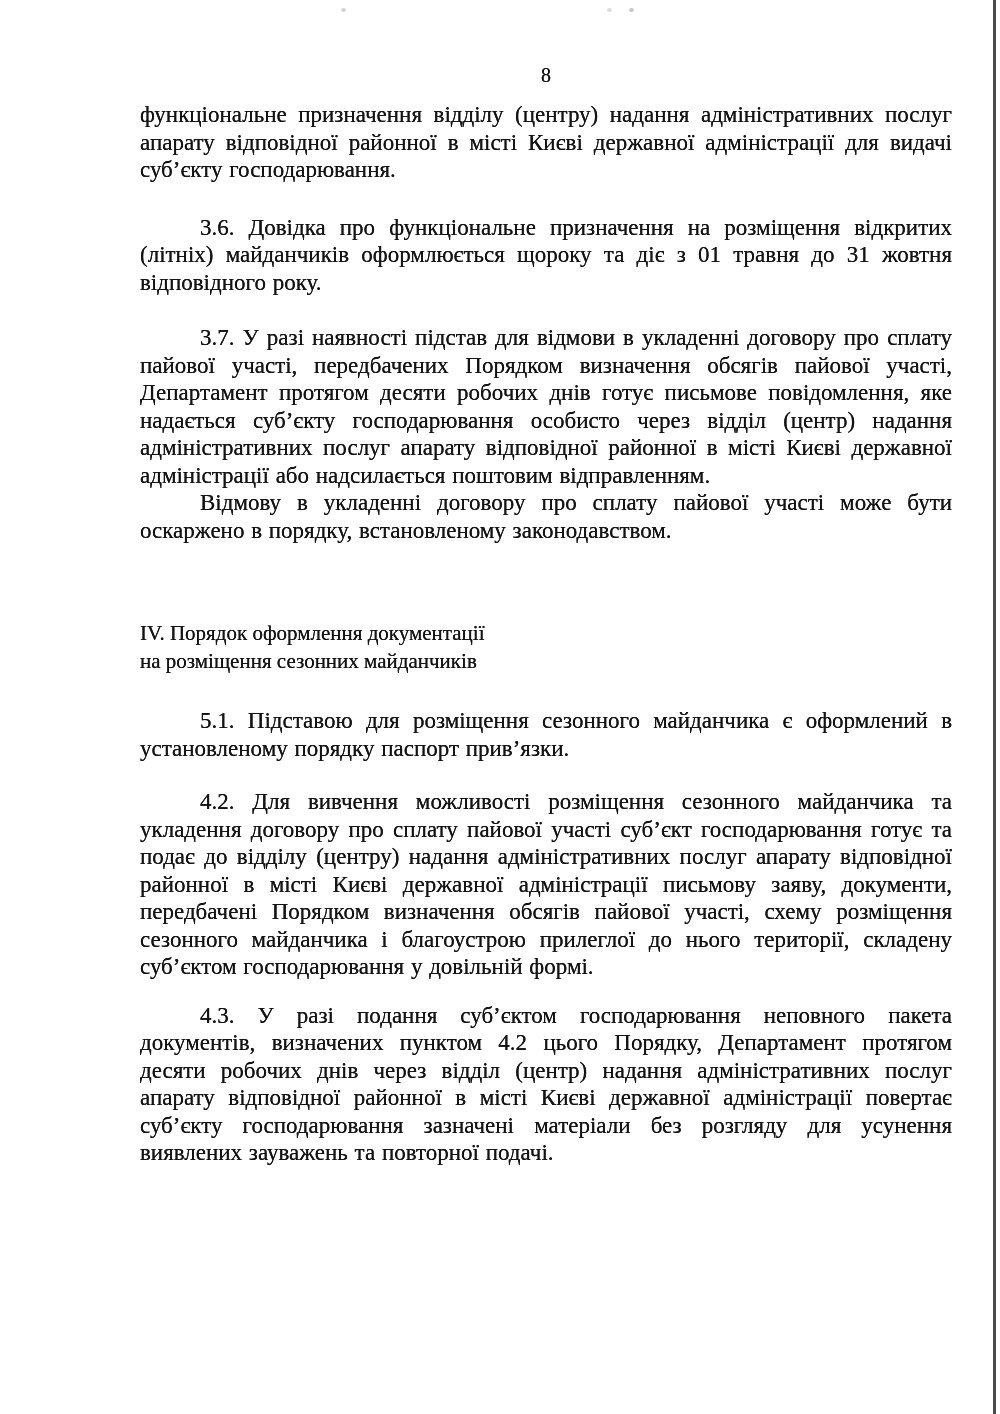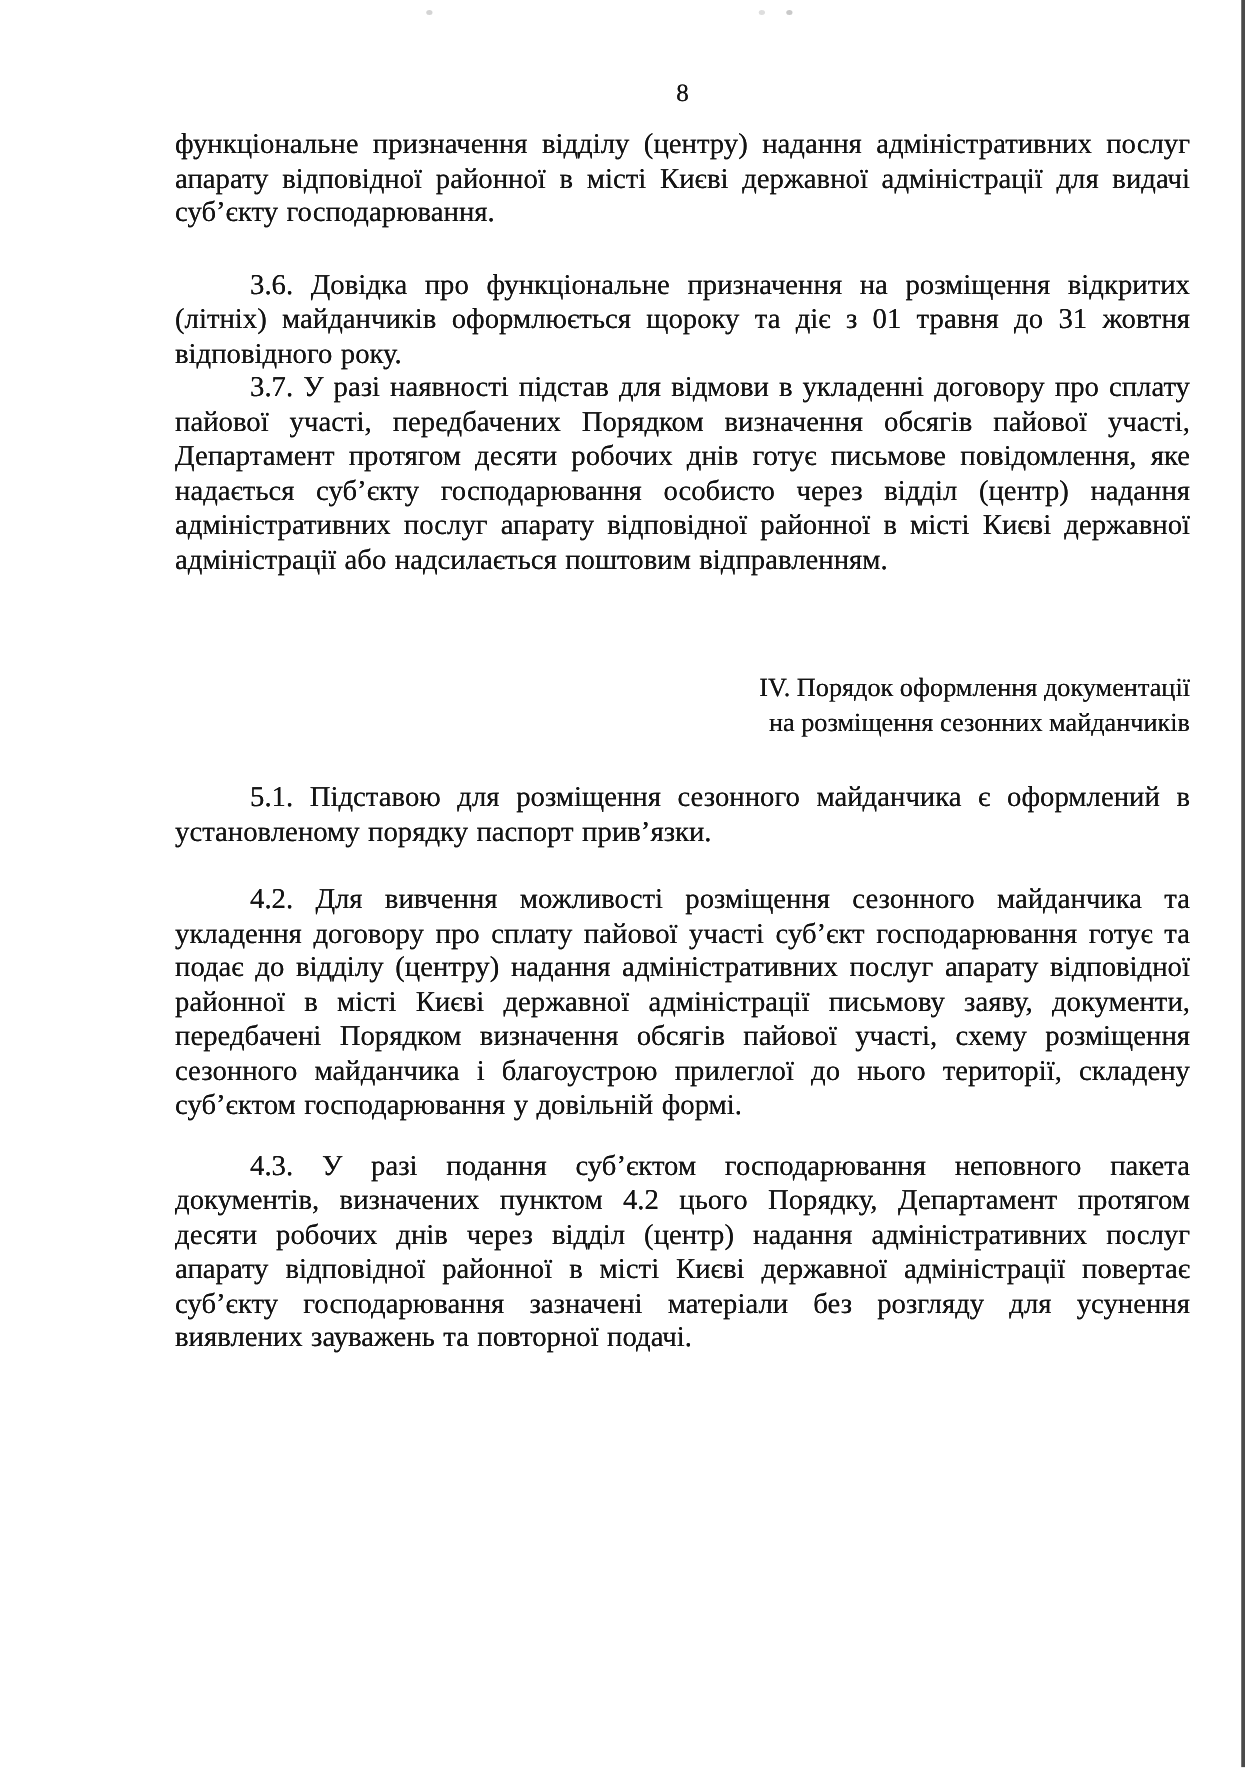--- a/index.html
+++ b/index.html
@@ -32,27 +32,27 @@
     margin: 0;
     font-size: 23px;
     line-height: 27.5px;
     text-align: justify;
     text-shadow: 0 0 0.5px currentColor;
     word-spacing: 1px;
   }
   .indent { text-indent: 60px; }
   .m-intro { margin-top: 15px; }
   .m-36 { margin-top: 30px; }
-  .m-37 { }
+  .m-37 { margin-top: 28px; }
   .m-vid { margin-top: 0; }
   .heading {
     margin-top: 76px;
     font-size: 21px;
     line-height: 27.5px;
-    text-align: right;
+    text-align: left;
     text-shadow: 0 0 0.5px currentColor;
   }
   .m-41 { margin-top: 32px; }
   .m-42 { margin-top: 26px; }
   .m-43 { margin-top: 21px; }
   .m-44 { margin-top: 22px; }
   .edge-line {
     position: absolute;
     top: 0;
     right: 4px;
@@ -83,20 +83,21 @@
   <div class="content">
 
     <div class="pagenum">8</div>
 
     <p class="para m-intro">функціональне призначення відділу (центру) надання адміністративних послуг апарату відповідної районної в місті Києві державної адміністрації для видачі суб’єкту господарювання.</p>
 
     <p class="para indent m-36">3.6. Довідка про функціональне призначення на розміщення відкритих (літніх) майданчиків оформлюється щороку та діє з 01 травня до 31 жовтня відповідного року.</p>
 
     <p class="para indent m-37">3.7. У разі наявності підстав для відмови в укладенні договору про сплату пайової участі, передбачених Порядком визначення обсягів пайової участі, Департамент протягом десяти робочих днів готує письмове повідомлення, яке надається суб’єкту господарювання особисто через відділ (центр) надання адміністративних послуг апарату відповідної районної в місті Києві державної адміністрації або надсилається поштовим  відправленням.</p>
 
+    <p class="para indent m-vid">Відмову в укладенні договору про сплату пайової участі може бути оскаржено в порядку, встановленому законодавством.</p>
 
     <div class="heading">
       <div>IV. Порядок оформлення документації</div>
       <div>на розміщення сезонних майданчиків</div>
     </div>
 
     <p class="para indent m-41">5.1. Підставою для розміщення сезонного майданчика є оформлений в установленому порядку паспорт прив’язки.</p>
 
     <p class="para indent m-42">4.2. Для вивчення можливості розміщення сезонного майданчика та укладення договору про сплату пайової участі суб’єкт господарювання готує та подає до відділу (центру) надання адміністративних послуг апарату відповідної районної в місті Києві державної адміністрації письмову заяву, документи, передбачені Порядком визначення обсягів пайової участі, схему розміщення сезонного майданчика і благоустрою прилеглої до нього території, складену суб’єктом господарювання у довільній формі.</p>
 

